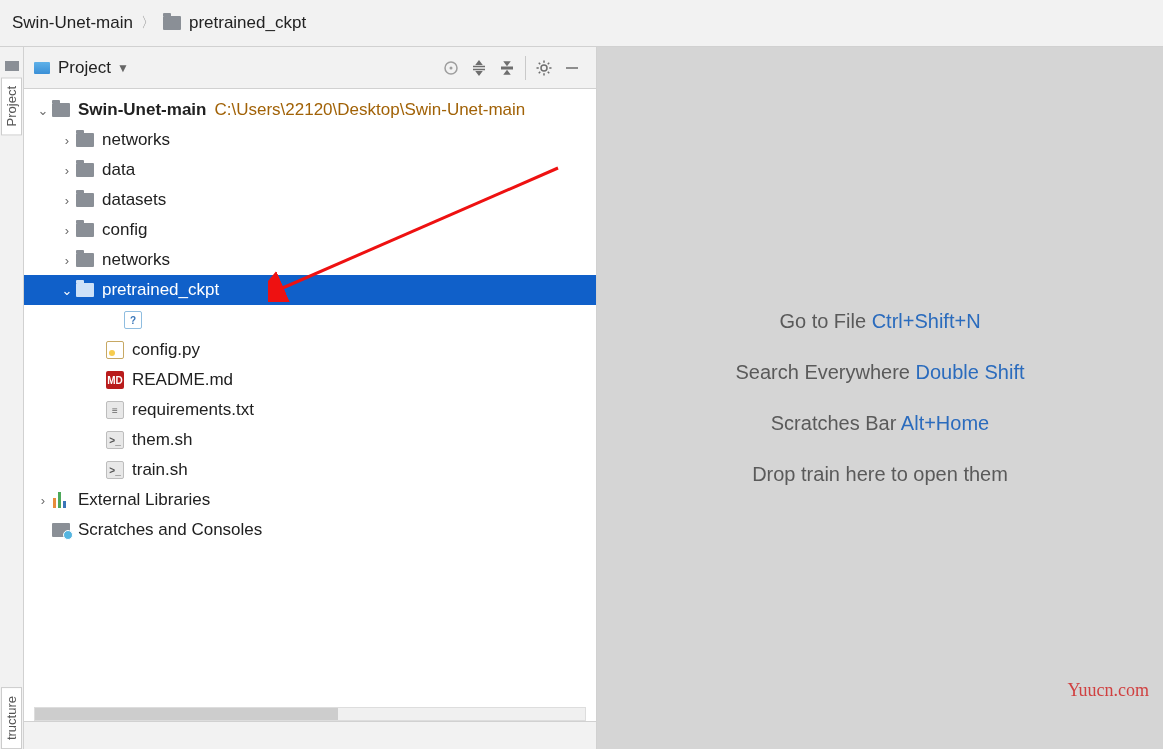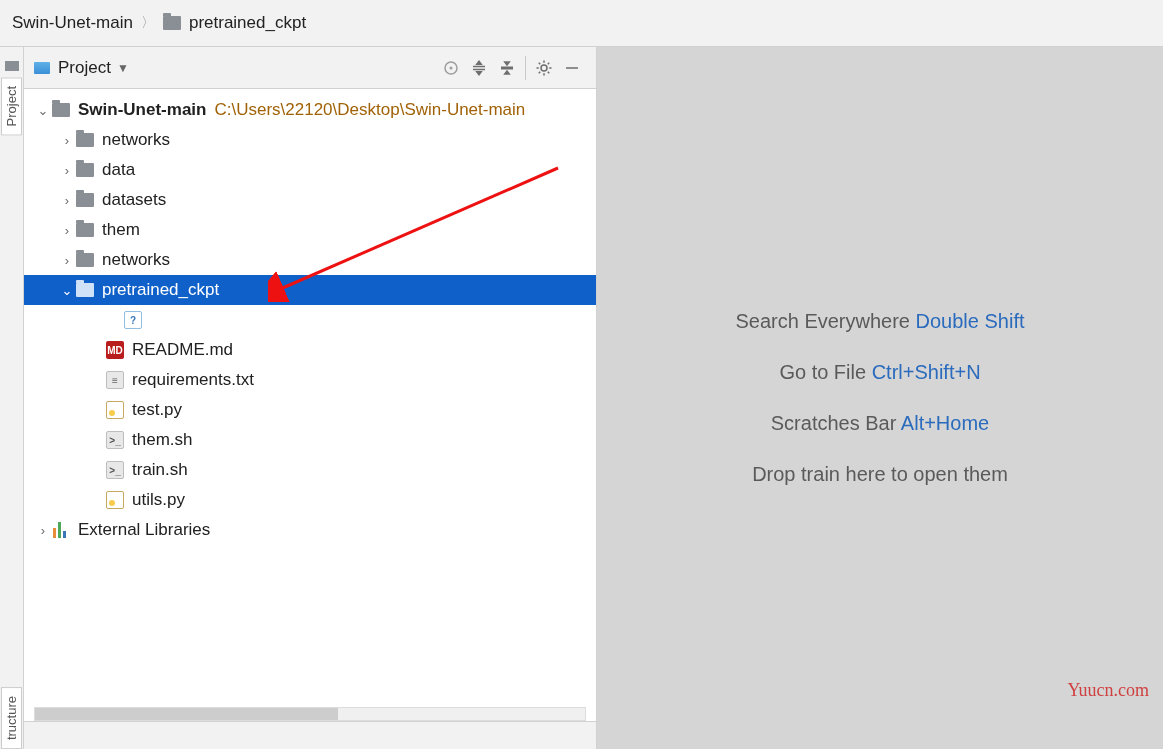--- a/index.html
+++ b/index.html
@@ -139,79 +139,79 @@
           <span>data</span>
         </div>
       <div class="tree-row indent-2">
           <span class="arrow">›</span>
           <span class="folder"></span>
           <span>datasets</span>
         </div>
       <div class="tree-row indent-2">
           <span class="arrow">›</span>
           <span class="folder"></span>
-          <span>them</span>
+          <span>config</span>
         </div>
       <div class="tree-row indent-2">
           <span class="arrow">›</span>
           <span class="folder"></span>
           <span>networks</span>
         </div>
       <div class="tree-row indent-2 selected">
           <span class="arrow">⌄</span>
           <span class="folder"></span>
           <span>pretrained_ckpt</span>
         </div>
       <div class="tree-row indent-3 noarr">
           <span class="fic pth">?</span>
         </div>
       <div class="tree-row indent-3">
+          <span class="fic py"></span>
+          <span>config.py</span>
+        </div>
+      <div class="tree-row indent-3">
           <span class="fic md">MD</span>
           <span>README.md</span>
         </div>
       <div class="tree-row indent-3">
           <span class="fic txt">≡</span>
           <span>requirements.txt</span>
         </div>
       <div class="tree-row indent-3">
-          <span class="fic py"></span>
-          <span>test.py</span>
-        </div>
-      <div class="tree-row indent-3">
           <span class="fic sh">&gt;_</span>
           <span>them.sh</span>
         </div>
       <div class="tree-row indent-3">
           <span class="fic sh">&gt;_</span>
           <span>train.sh</span>
-        </div>
-      <div class="tree-row indent-3">
-          <span class="fic py"></span>
-          <span>utils.py</span>
         </div>
       <div class="tree-row indent-1">
           <span class="arrow">›</span>
           <span class="lib">
             <span class="b1"></span>
             <span class="b2"></span>
             <span class="b3"></span>
           </span>
           <span>External Libraries</span>
         </div>
+      <div class="tree-row indent-1" style="padding-left:28px">
+          <span class="scratch"></span>
+          <span>Scratches and Consoles</span>
+        </div>
 
       <div class="tree-scrollbar">
           <div class="thumb"></div>
         </div>
     </div>
     <div class="tree-bottom-bar"></div>
   </div>
 
   <div class="editor-area">
+    <div class="hint"><span>Go to File </span><span class="kb">Ctrl+Shift+N</span></div>
     <div class="hint"><span>Search Everywhere </span><span class="kb">Double Shift</span></div>
-    <div class="hint"><span>Go to File </span><span class="kb">Ctrl+Shift+N</span></div>
     <div class="hint"><span>Scratches Bar </span><span class="kb">Alt+Home</span></div>
     <div class="hint">Drop train here to open them</div>
     <div class="watermark">Yuucn.com</div>
   </div>
 </div>
 
 <svg class="arrow-annot" width="300" height="140">
   <defs>
       <marker id="ah" markerWidth="12" markerHeight="12" refX="2" refY="6" orient="auto">
         <path d="M0,0 L12,6 L0,12 z" fill="#e11"></path>

